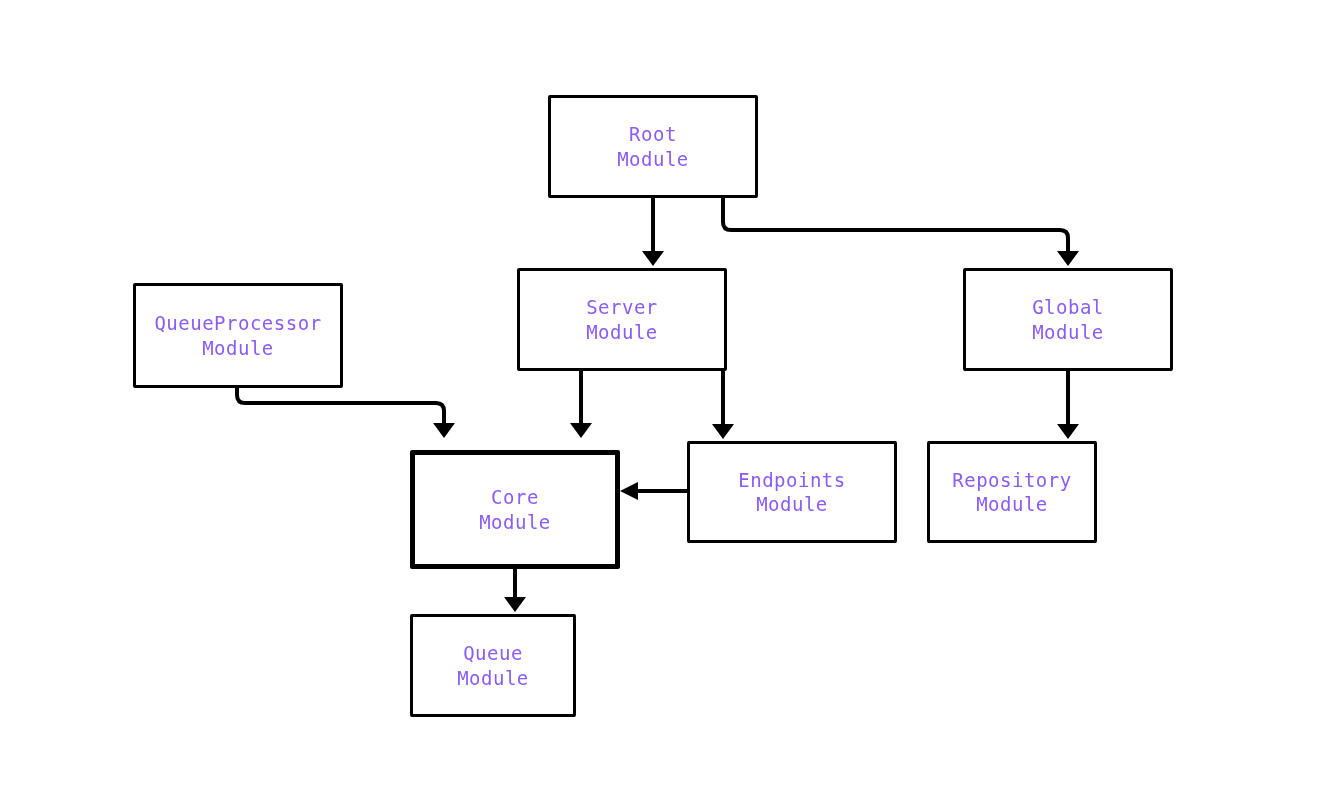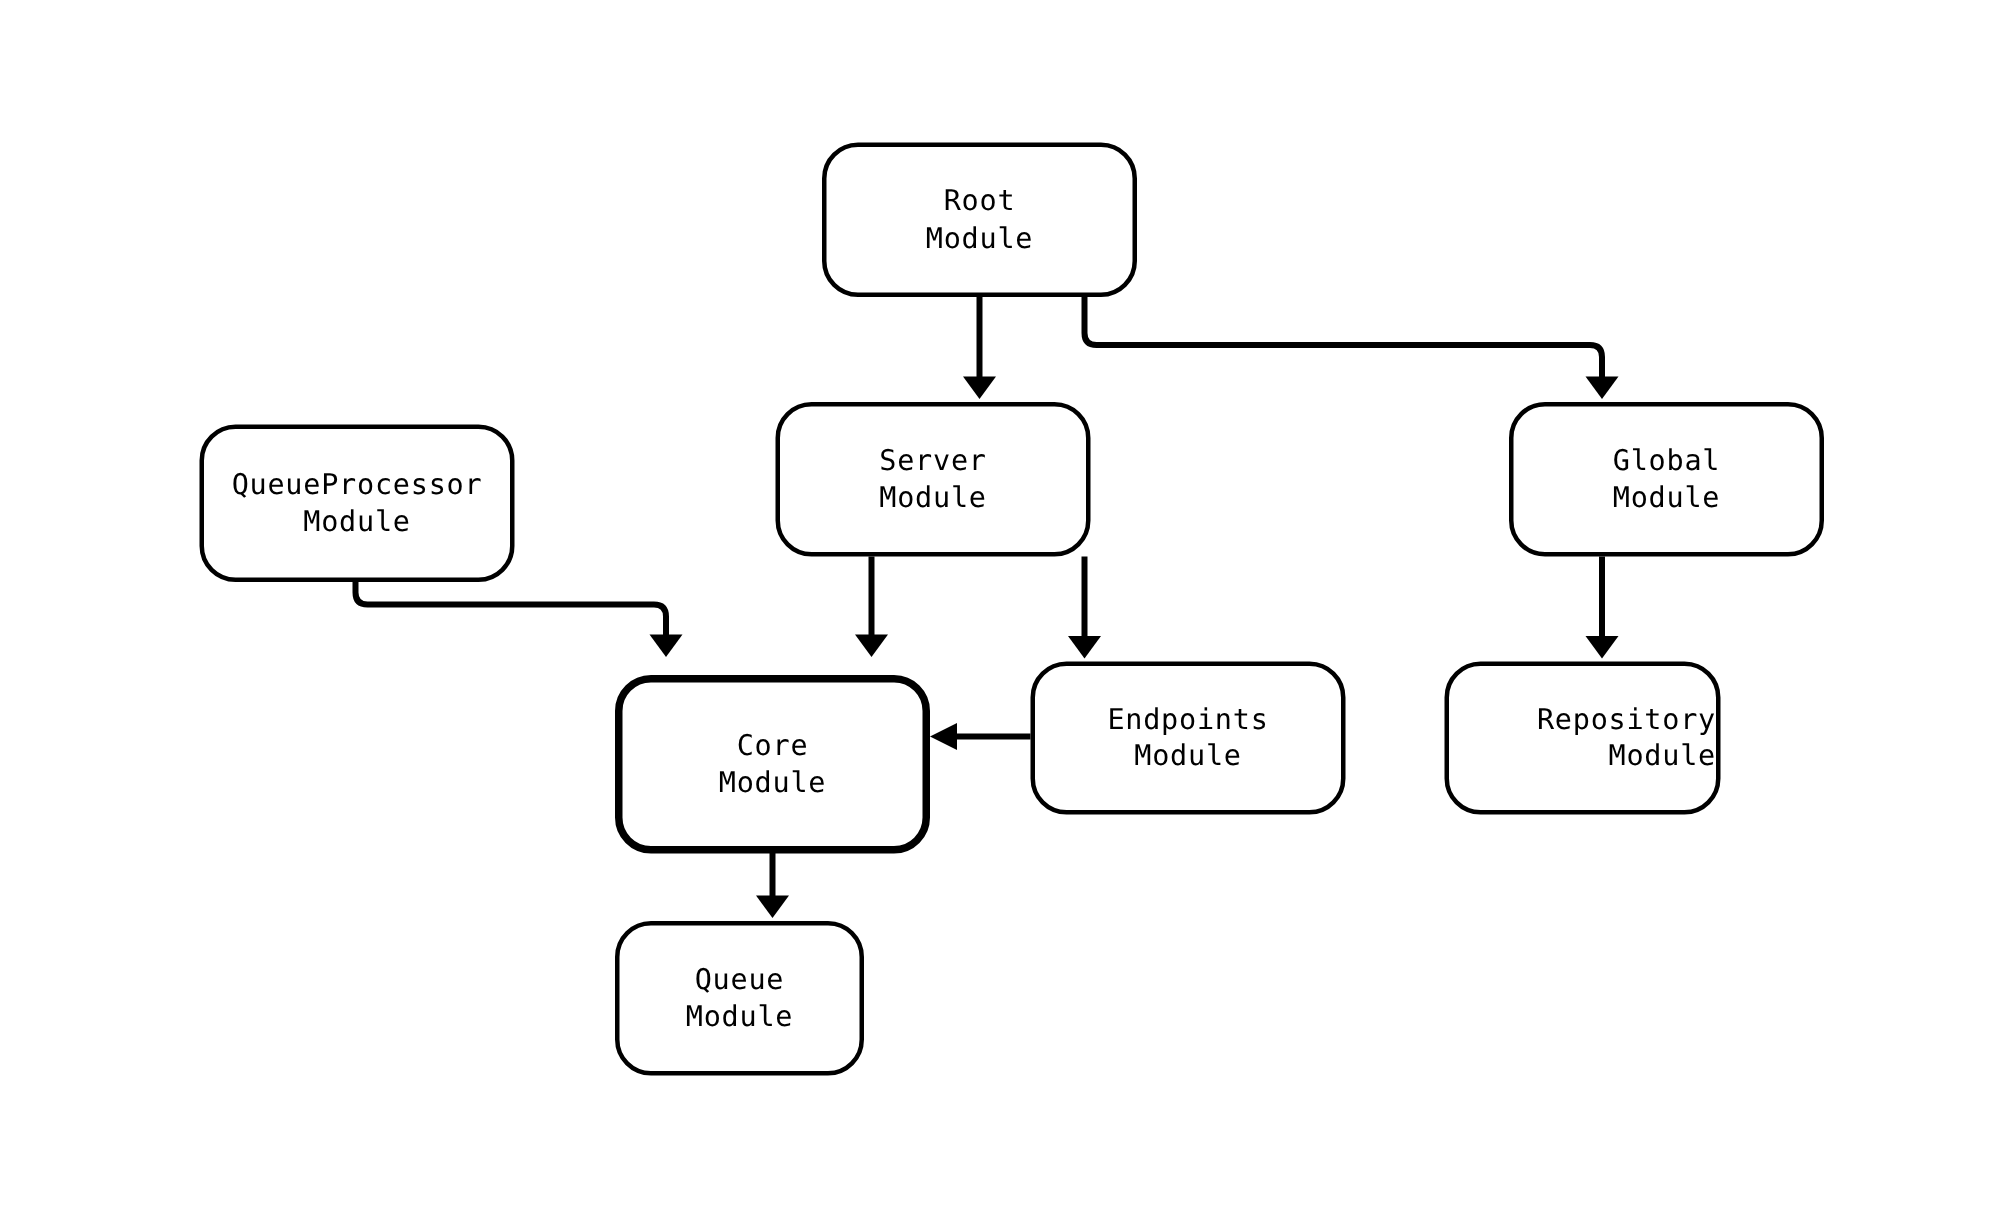--- a/index.html
+++ b/index.html
@@ -21,27 +21,27 @@
     left: 0;
     top: 0;
     width: 1337px;
     height: 809px;
   }
   .node {
     position: absolute;
     box-sizing: border-box;
     background: #ffffff;
     border: 3px solid #000000;
-    border-radius: 24px;
+    border-radius: 2px;
     display: flex;
     flex-direction: column;
     align-items: center;
     justify-content: center;
     text-align: center;
-    color: #000000;
+    color: #8b5cf6;
     font-size: 19px;
     line-height: 1.28;
     letter-spacing: 0.5px;
     z-index: 2;
   }
   .node.emphasis {
     border-width: 5px;
   }
   .node-line {
     display: block;
@@ -85,33 +85,33 @@
         <span class="node-line">Module</span>
       </div>
       <div class="node" style="left: 133px; top: 283px; width: 210px; height: 105px; border-color: rgb(0, 0, 0);">
         <span class="node-line">QueueProcessor</span>
         <span class="node-line">Module</span>
       </div>
       <div class="node" style="left: 517px; top: 268px; width: 210px; height: 103px; border-color: rgb(0, 0, 0);">
         <span class="node-line">Server</span>
         <span class="node-line">Module</span>
       </div>
-      <div class="node" style="left: 963px; top: 268px; width: 210px; height: 103px; border-color: rgb(0, 0, 0); margin-left: 43px;">
+      <div class="node" style="left: 963px; top: 268px; width: 210px; height: 103px; border-color: rgb(0, 0, 0);">
         <span class="node-line">Global</span>
         <span class="node-line">Module</span>
       </div>
       <div class="node emphasis" style="left: 410px; top: 428px; width: 210px; height: 119px; border-color: rgb(0, 0, 0); margin-top: 22px;">
         <span class="node-line">Core</span>
         <span class="node-line">Module</span>
       </div>
       <div class="node" style="left: 687px; top: 441px; width: 210px; height: 102px; border-color: rgb(0, 0, 0);">
         <span class="node-line">Endpoints</span>
         <span class="node-line">Module</span>
       </div>
-      <div class="node" style="left: 963px; top: 441px; width: 184px; height: 102px; border-color: rgb(0, 0, 0); align-items: flex-end;">
+      <div class="node" style="left: 927px; top: 441px; width: 170px; height: 102px; border-color: rgb(0, 0, 0);">
         <span class="node-line">Repository</span>
         <span class="node-line">Module</span>
       </div>
       <div class="node" style="left: 410px; top: 614px; width: 166px; height: 103px; border-color: rgb(0, 0, 0);">
         <span class="node-line">Queue</span>
         <span class="node-line">Module</span>
       </div>
     </div>
 
 </div>

